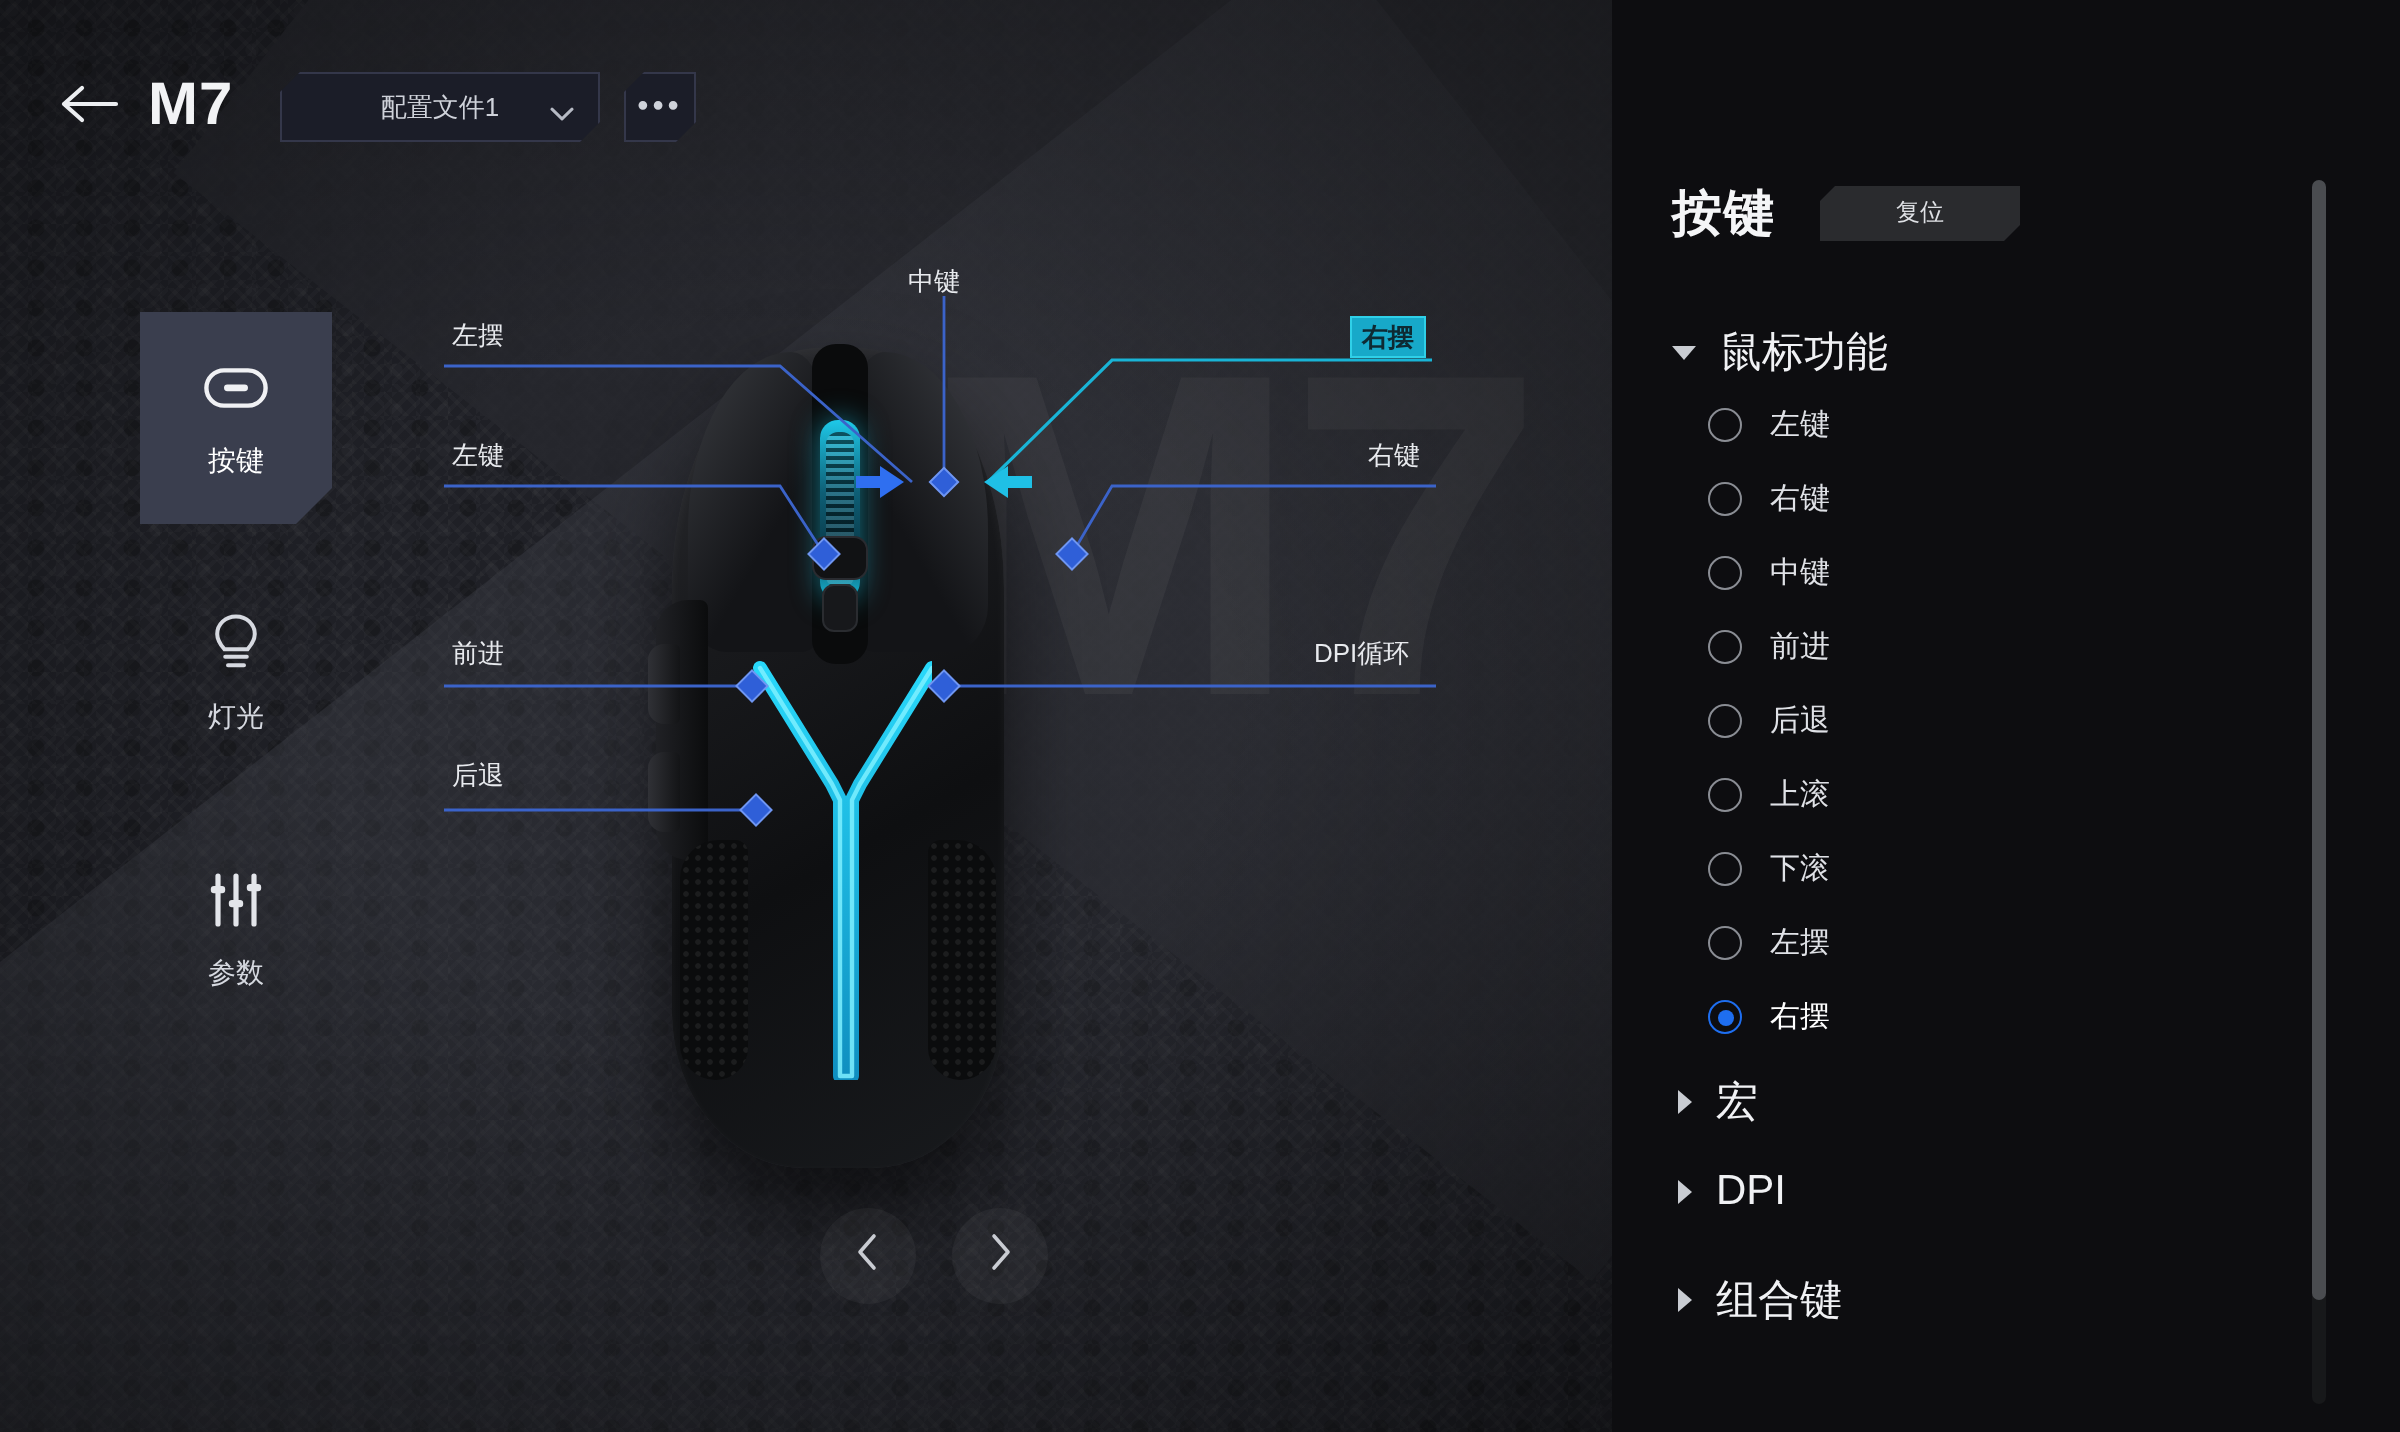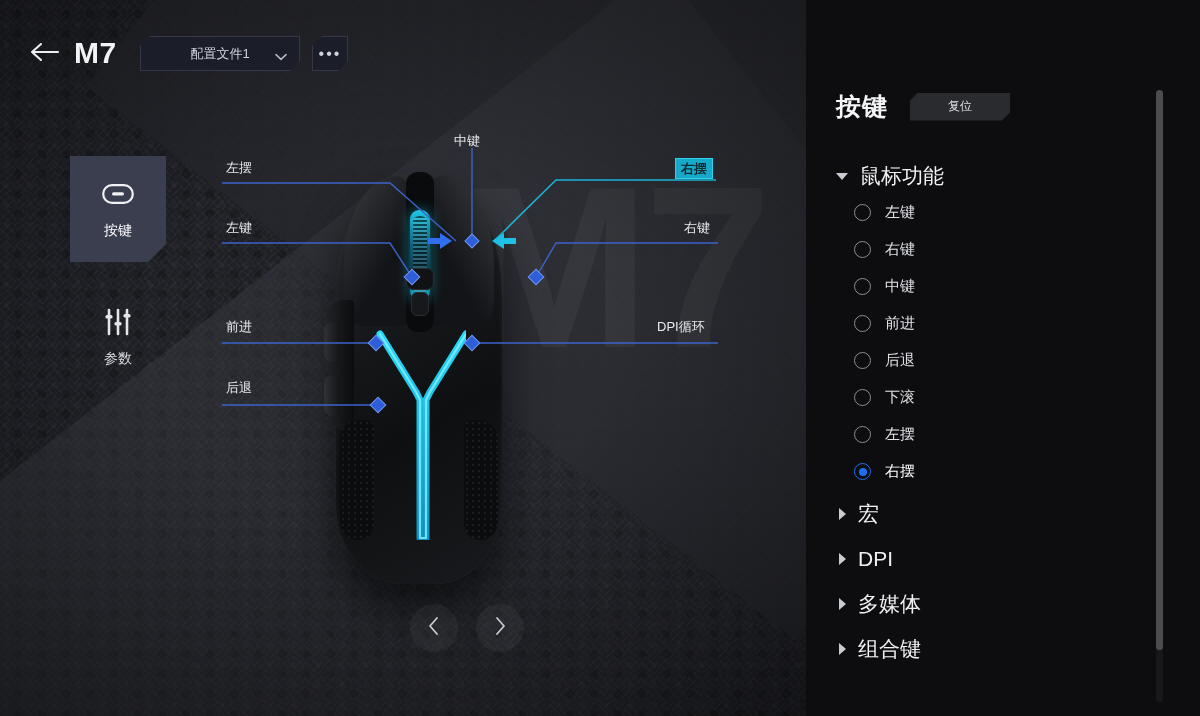--- a/index.html
+++ b/index.html
@@ -275,20 +275,29 @@
       <span class="side-icon">
         <svg width="32" height="20" viewBox="0 0 32 20">
           <rect x="1.2" y="1.2" width="29.6" height="17.6" rx="8.8" fill="none" stroke="#f0f1f4" stroke-width="2.2"></rect>
           <rect x="10" y="8.2" width="12" height="3.4" rx="1.7" fill="#f0f1f4"></rect>
         </svg>
       </span>
       <span class="side-label">按键</span>
     </div>
 
 
+    <div class="side-item">
+      <span class="side-icon">
+        <svg width="26" height="32" viewBox="0 0 26 32">
+          <path d="M13 2.2 C7.6 2.2 3.6 6.2 3.6 11 c0 3.6 2.2 5.9 3.6 7.6 h11.6 c1.4 -1.7 3.6 -4 3.6 -7.6 C22.4 6.2 18.4 2.2 13 2.2 Z" fill="none" stroke="#d6d9e0" stroke-width="2"></path>
+          <path d="M7.6 22.4 h10.8 M9 26.6 h8" stroke="#d6d9e0" stroke-width="2" stroke-linecap="round"></path>
+        </svg>
+      </span>
+      <span class="side-label">灯光</span>
+    </div>
 
     <div class="side-item">
       <span class="side-icon">
         <svg width="30" height="28" viewBox="0 0 30 28">
           <g stroke="#e3e5ea" stroke-width="2.6" stroke-linecap="round">
             <path d="M6 2 V26"></path>
               <path d="M15 2 V26"></path>
               <path d="M24 2 V26"></path>
           </g>
           <g fill="#e3e5ea">
@@ -424,20 +433,24 @@
       <div class="opt-row">
         <span class="radio"></span>
         <span class="opt-label">前进</span>
       </div>
       <div class="opt-row">
         <span class="radio"></span>
         <span class="opt-label">后退</span>
       </div>
       <div class="opt-row">
         <span class="radio"></span>
+        <span class="opt-label">上滚</span>
+      </div>
+      <div class="opt-row">
+        <span class="radio"></span>
         <span class="opt-label">下滚</span>
       </div>
       <div class="opt-row">
         <span class="radio"></span>
         <span class="opt-label">左摆</span>
       </div>
       <div class="opt-row selected">
         <span class="radio sel"></span>
         <span class="opt-label">右摆</span>
       </div>
@@ -447,24 +460,20 @@
         <span class="tree-group-label">宏</span>
       </div>
       <div class="group-spacer"></div>
 
       <div class="tree-group-head">
         <span class="tri closed"></span>
         <span class="tree-group-label">DPI</span>
       </div>
       <div class="group-spacer"></div>
 
-      <div class="tree-group-head">
-        <span class="tri closed"></span>
-        <span class="tree-group-label">多媒体</span>
-      </div>
       <div class="group-spacer"></div>
 
       <div class="tree-group-head">
         <span class="tri closed"></span>
         <span class="tree-group-label">组合键</span>
       </div>
       <div class="group-spacer"></div>
 
       <div class="tree-group-head">
         

